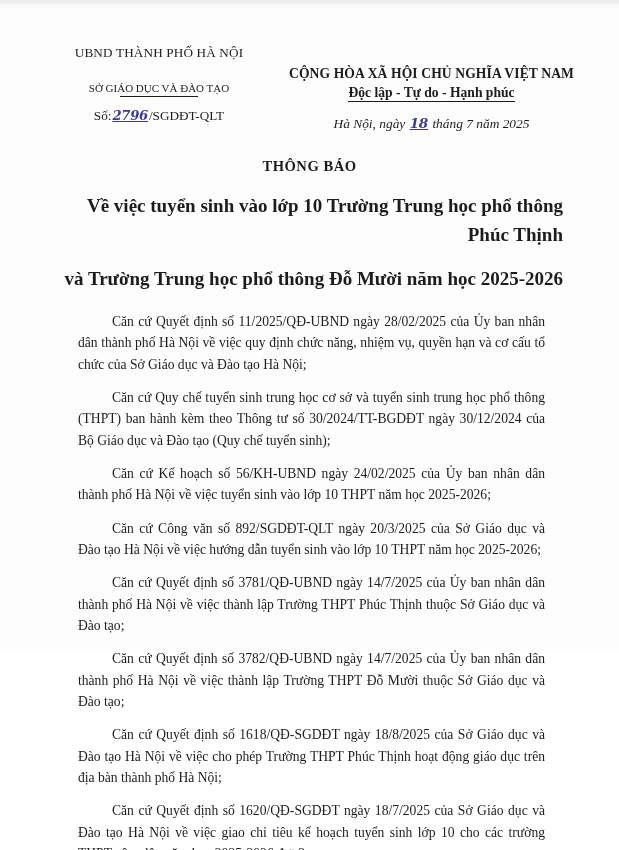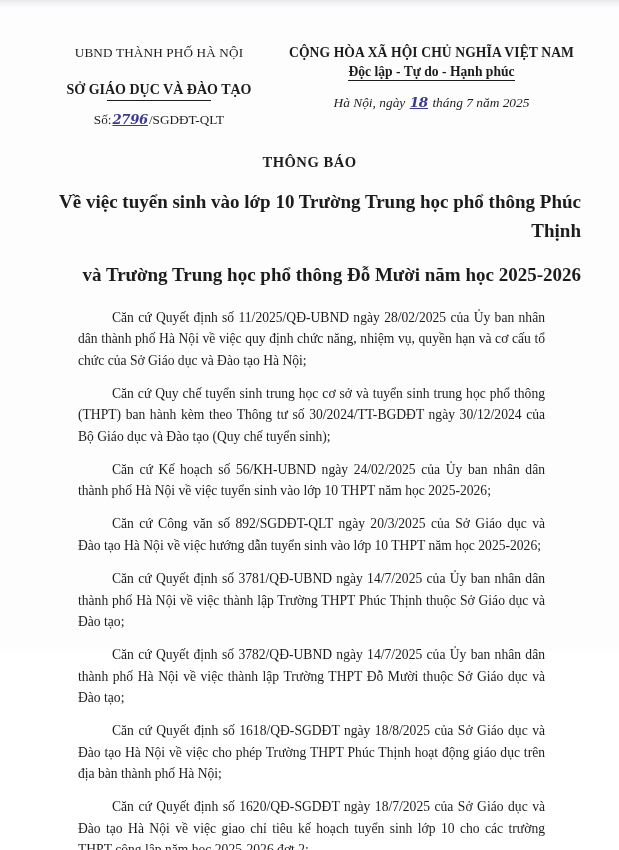--- a/index.html
+++ b/index.html
@@ -42,30 +42,31 @@
   }
   .header-left {
     width: 238px;
     text-align: center;
     flex: 0 0 238px;
   }
   .header-right {
     flex: 1 1 auto;
     text-align: center;
     padding-left: 6px;
+    margin-top: 21px;
   }
   .org-line1 {
     font-size: 13.2px;
     letter-spacing: .15px;
     line-height: 1.32;
     white-space: nowrap;
   }
   .org-line2 {
-    font-size: 14px;
-    font-weight: bold;
+    font-size: 11px;
+    font-weight: normal;
     line-height: 1.32;
     white-space: nowrap;
     display: inline-block;
     position: relative;
     margin-top: 20px;
   }
   .org-line2::after {
     content: "";
     position: absolute;
     left: 22%;
@@ -117,21 +118,21 @@
     font-size: 13.4px;
     font-style: italic;
     white-space: nowrap;
   }
   .place-date .handwritten { font-size: 13.6px; text-align: right; }
 
   
   .title-block {
     margin-top: 24px;
     text-align: center;
-    padding: 0 38px;
+    padding: 0 56px;
   }
   .title-main {
     font-size: 14.6px;
     font-weight: bold;
     letter-spacing: .5px;
     line-height: 1.45;
   }
   .title-sub {
     font-size: 19px;
     font-weight: bold;

